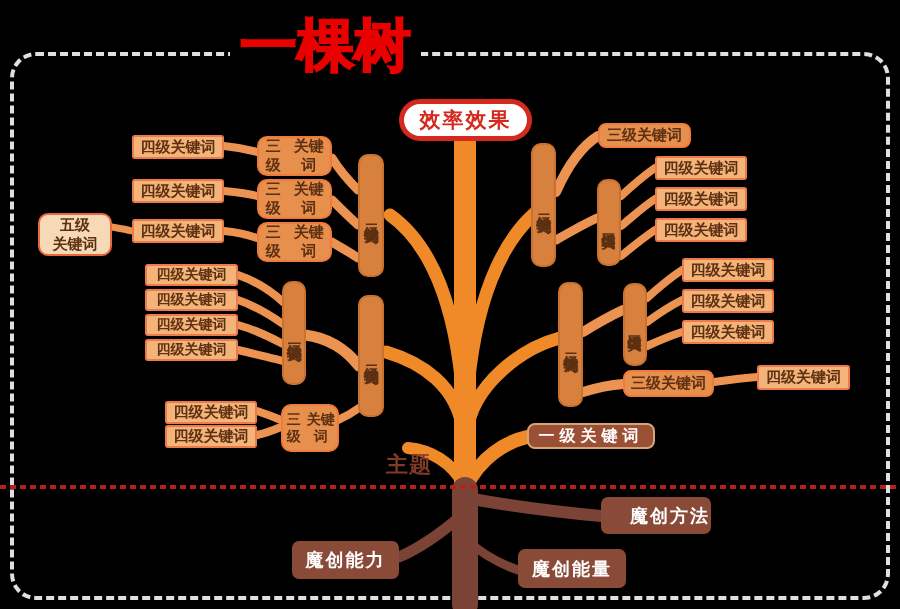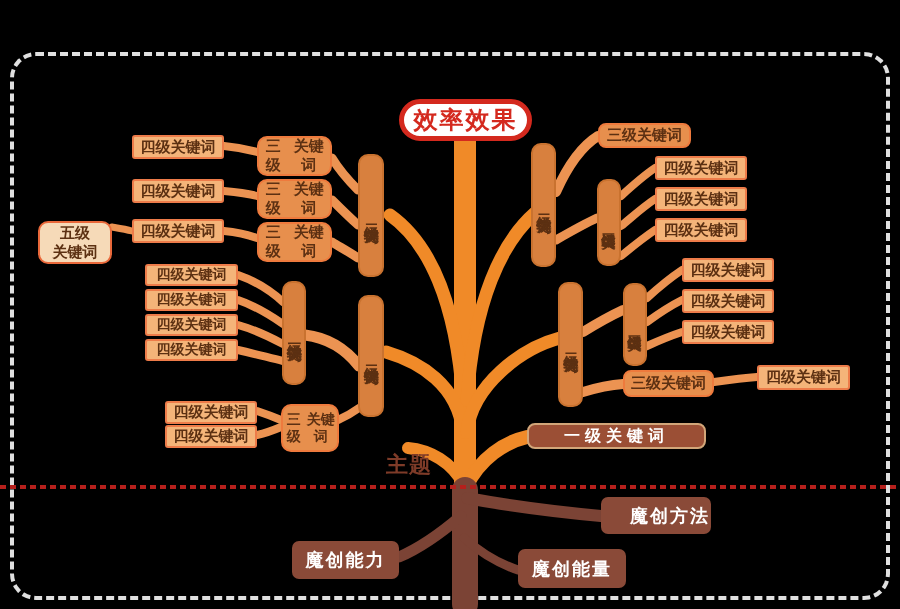--- a/index.html
+++ b/index.html
@@ -21,21 +21,21 @@
   .k3d{background:#E78F4D;border:2px solid #EE7A3D;border-radius:10px;font-size:15px;
     flex-direction:row;line-height:1.25;}
   .k5{background:#F6DAB8;border:2px solid #E9683A;border-radius:10px;font-size:15px;
     flex-direction:column;line-height:1.25;}
   .kv{background:#D8803E;border:2px solid #C9722F;border-radius:10px;font-size:15px;
     writing-mode:vertical-rl;text-orientation:upright;letter-spacing:1px;}
   .k1{background:#9B4F35;border:2px solid #D2A679;border-radius:8px;color:#fff;
     font-size:16px;letter-spacing:5px;font-weight:800;}
   .pill{position:absolute;left:399px;top:99px;width:133px;height:42px;box-sizing:border-box;
     background:#fff;border:5px solid #D4291E;border-radius:24px;color:#D4291E;z-index:5;
-    font-weight:800;font-size:24px;letter-spacing:2px;display:flex;align-items:center;justify-content:center;}
+    font-weight:800;font-size:21px;letter-spacing:2px;display:flex;align-items:center;justify-content:center;}
   .rootbox{background:#8A4A38;border-radius:7px;color:#fff;font-size:18px;letter-spacing:2px;
     font-weight:700;}
 </style>
 </head>
 <body>
 
 <div id="stage">
 
   <div id="frame"></div>
 
@@ -84,20 +84,21 @@
 
       <path d="M465,490 L465,604" stroke="#7B4335" stroke-width="26"></path>
       <path d="M467,498 C510,506 558,512 601,516" stroke="#7B4335" stroke-width="12"></path>
       <path d="M461,516 C440,534 420,548 399,557" stroke="#7B4335" stroke-width="11"></path>
       <path d="M464,538 C482,554 500,564 518,570" stroke="#7B4335" stroke-width="9"></path>
     </g>
   </svg>
 
   <div id="groundline"></div>
 
+  <div id="title">一棵树</div>
 
   <div class="pill">效率效果</div>
 
   <div id="ground-label">主题</div>
 
   <div class="node k4" style="left:132px;top:135px;width:92px;height:24px;">四级关键词</div>
   <div class="node k4" style="left:132px;top:179px;width:92px;height:24px;">四级关键词</div>
   <div class="node k4" style="left:132px;top:219px;width:92px;height:24px;">四级关键词</div>
 
   <div class="node k3d" style="left:257px;top:136px;width:75px;height:40px;">
@@ -106,21 +107,21 @@
   </div>
   <div class="node k3d" style="left:257px;top:179px;width:75px;height:40px;">
     <span>三级</span>
     <span>关键词</span>
   </div>
   <div class="node k3d" style="left:257px;top:222px;width:75px;height:40px;">
     <span>三级</span>
     <span>关键词</span>
   </div>
 
-  <div class="node k5" style="left:38px;top:221px;width:74px;height:43px;">
+  <div class="node k5" style="left:38px;top:213px;width:74px;height:43px;">
     <span>五级</span>
     <span>关键词</span>
   </div>
 
   <div class="node kv" style="left:358px;top:154px;width:26px;height:123px;">二级关键词</div>
 
   <div class="node k4" style="left:145px;top:264px;width:93px;height:22px;font-size:14px;">四级关键词</div>
   <div class="node k4" style="left:145px;top:289px;width:93px;height:22px;font-size:14px;">四级关键词</div>
   <div class="node k4" style="left:145px;top:314px;width:93px;height:22px;font-size:14px;">四级关键词</div>
   <div class="node k4" style="left:145px;top:339px;width:93px;height:22px;font-size:14px;">四级关键词</div>
@@ -143,19 +144,19 @@
   <div class="node k4" style="left:655px;top:218px;width:92px;height:24px;">四级关键词</div>
 
   <div class="node kv" style="left:558px;top:282px;width:25px;height:125px;">二级关键词</div>
   <div class="node kv" style="left:623px;top:283px;width:24px;height:83px;font-size:14px;letter-spacing:0;">三级关键词</div>
   <div class="node k4" style="left:682px;top:258px;width:92px;height:24px;">四级关键词</div>
   <div class="node k4" style="left:682px;top:289px;width:92px;height:24px;">四级关键词</div>
   <div class="node k4" style="left:682px;top:320px;width:92px;height:24px;">四级关键词</div>
   <div class="node k3h" style="left:623px;top:370px;width:91px;height:27px;">三级关键词</div>
   <div class="node k4" style="left:757px;top:365px;width:93px;height:25px;">四级关键词</div>
 
-  <div class="node k1" style="left:527px;top:423px;width:179px;height:26px;">一级关键词</div>
+  <div class="node k1" style="left:527px;top:423px;width:128px;height:26px;">一级关键词</div>
 
   <div class="node rootbox" style="left:601px;top:497px;width:110px;height:37px;padding-left:28px;">魔创方法</div>
   <div class="node rootbox" style="left:518px;top:549px;width:108px;height:39px;">魔创能量</div>
   <div class="node rootbox" style="left:292px;top:541px;width:107px;height:38px;">魔创能力</div>
 
 </div>
 
 </body></html>

